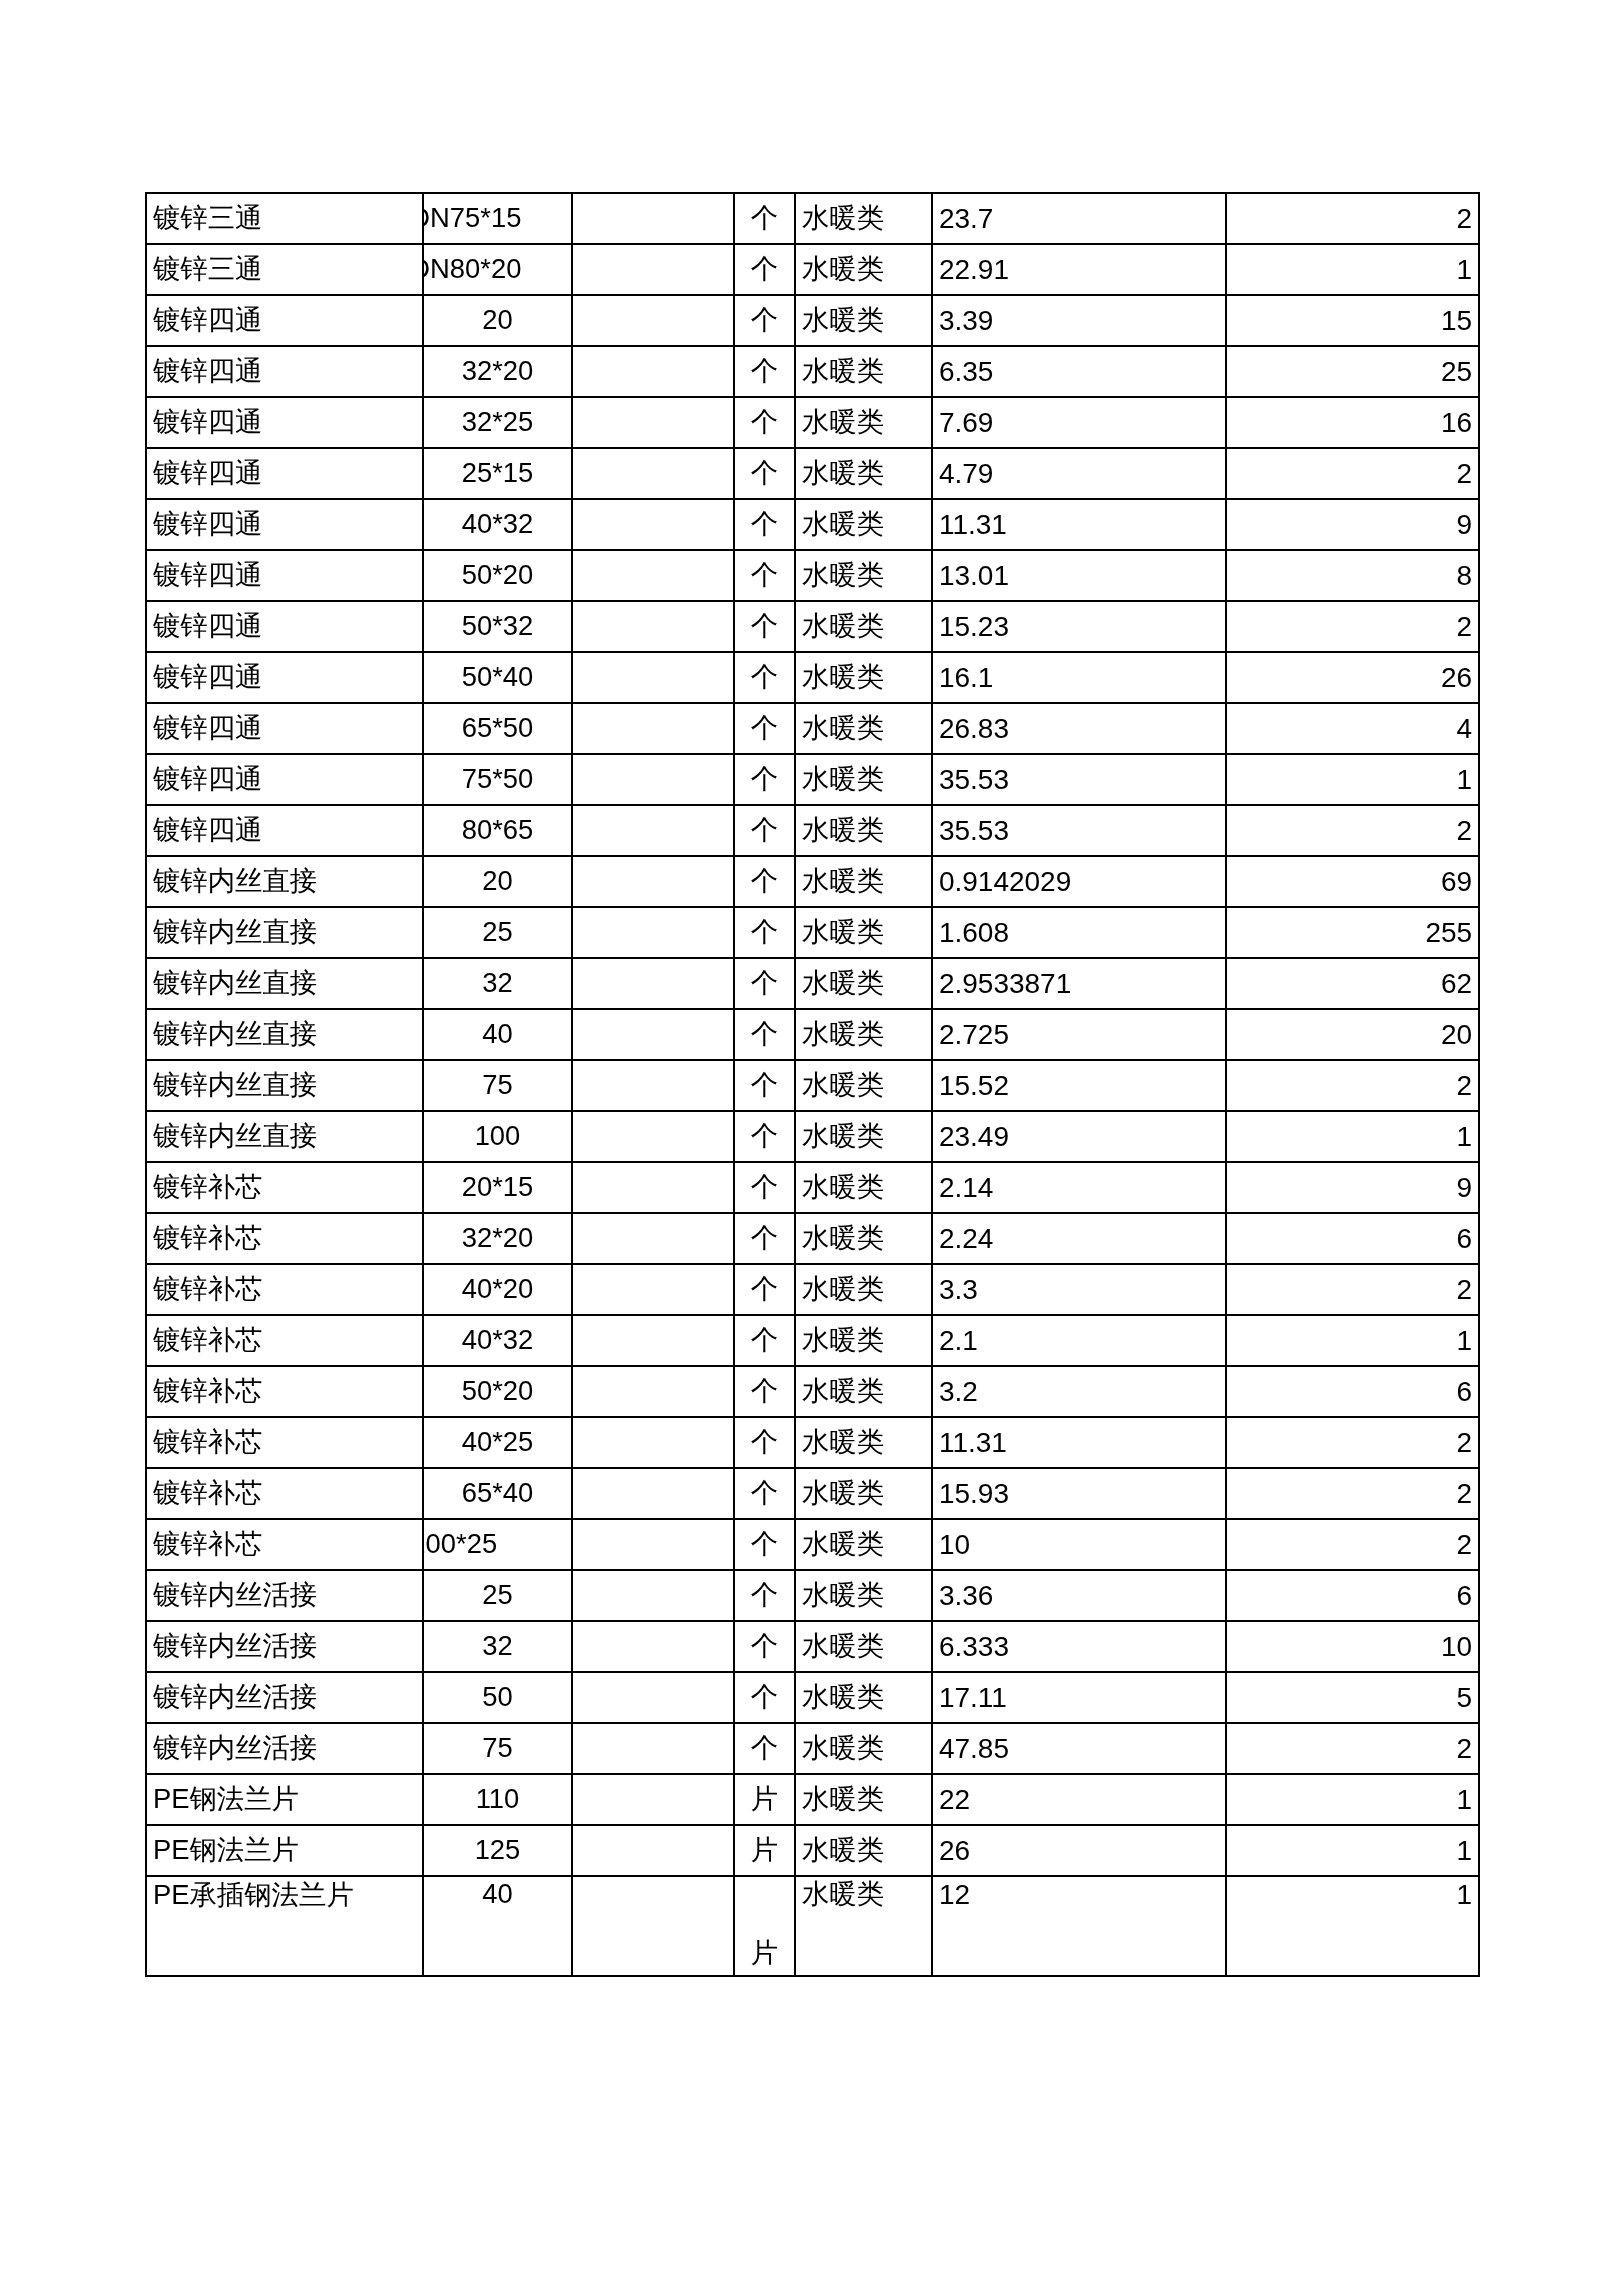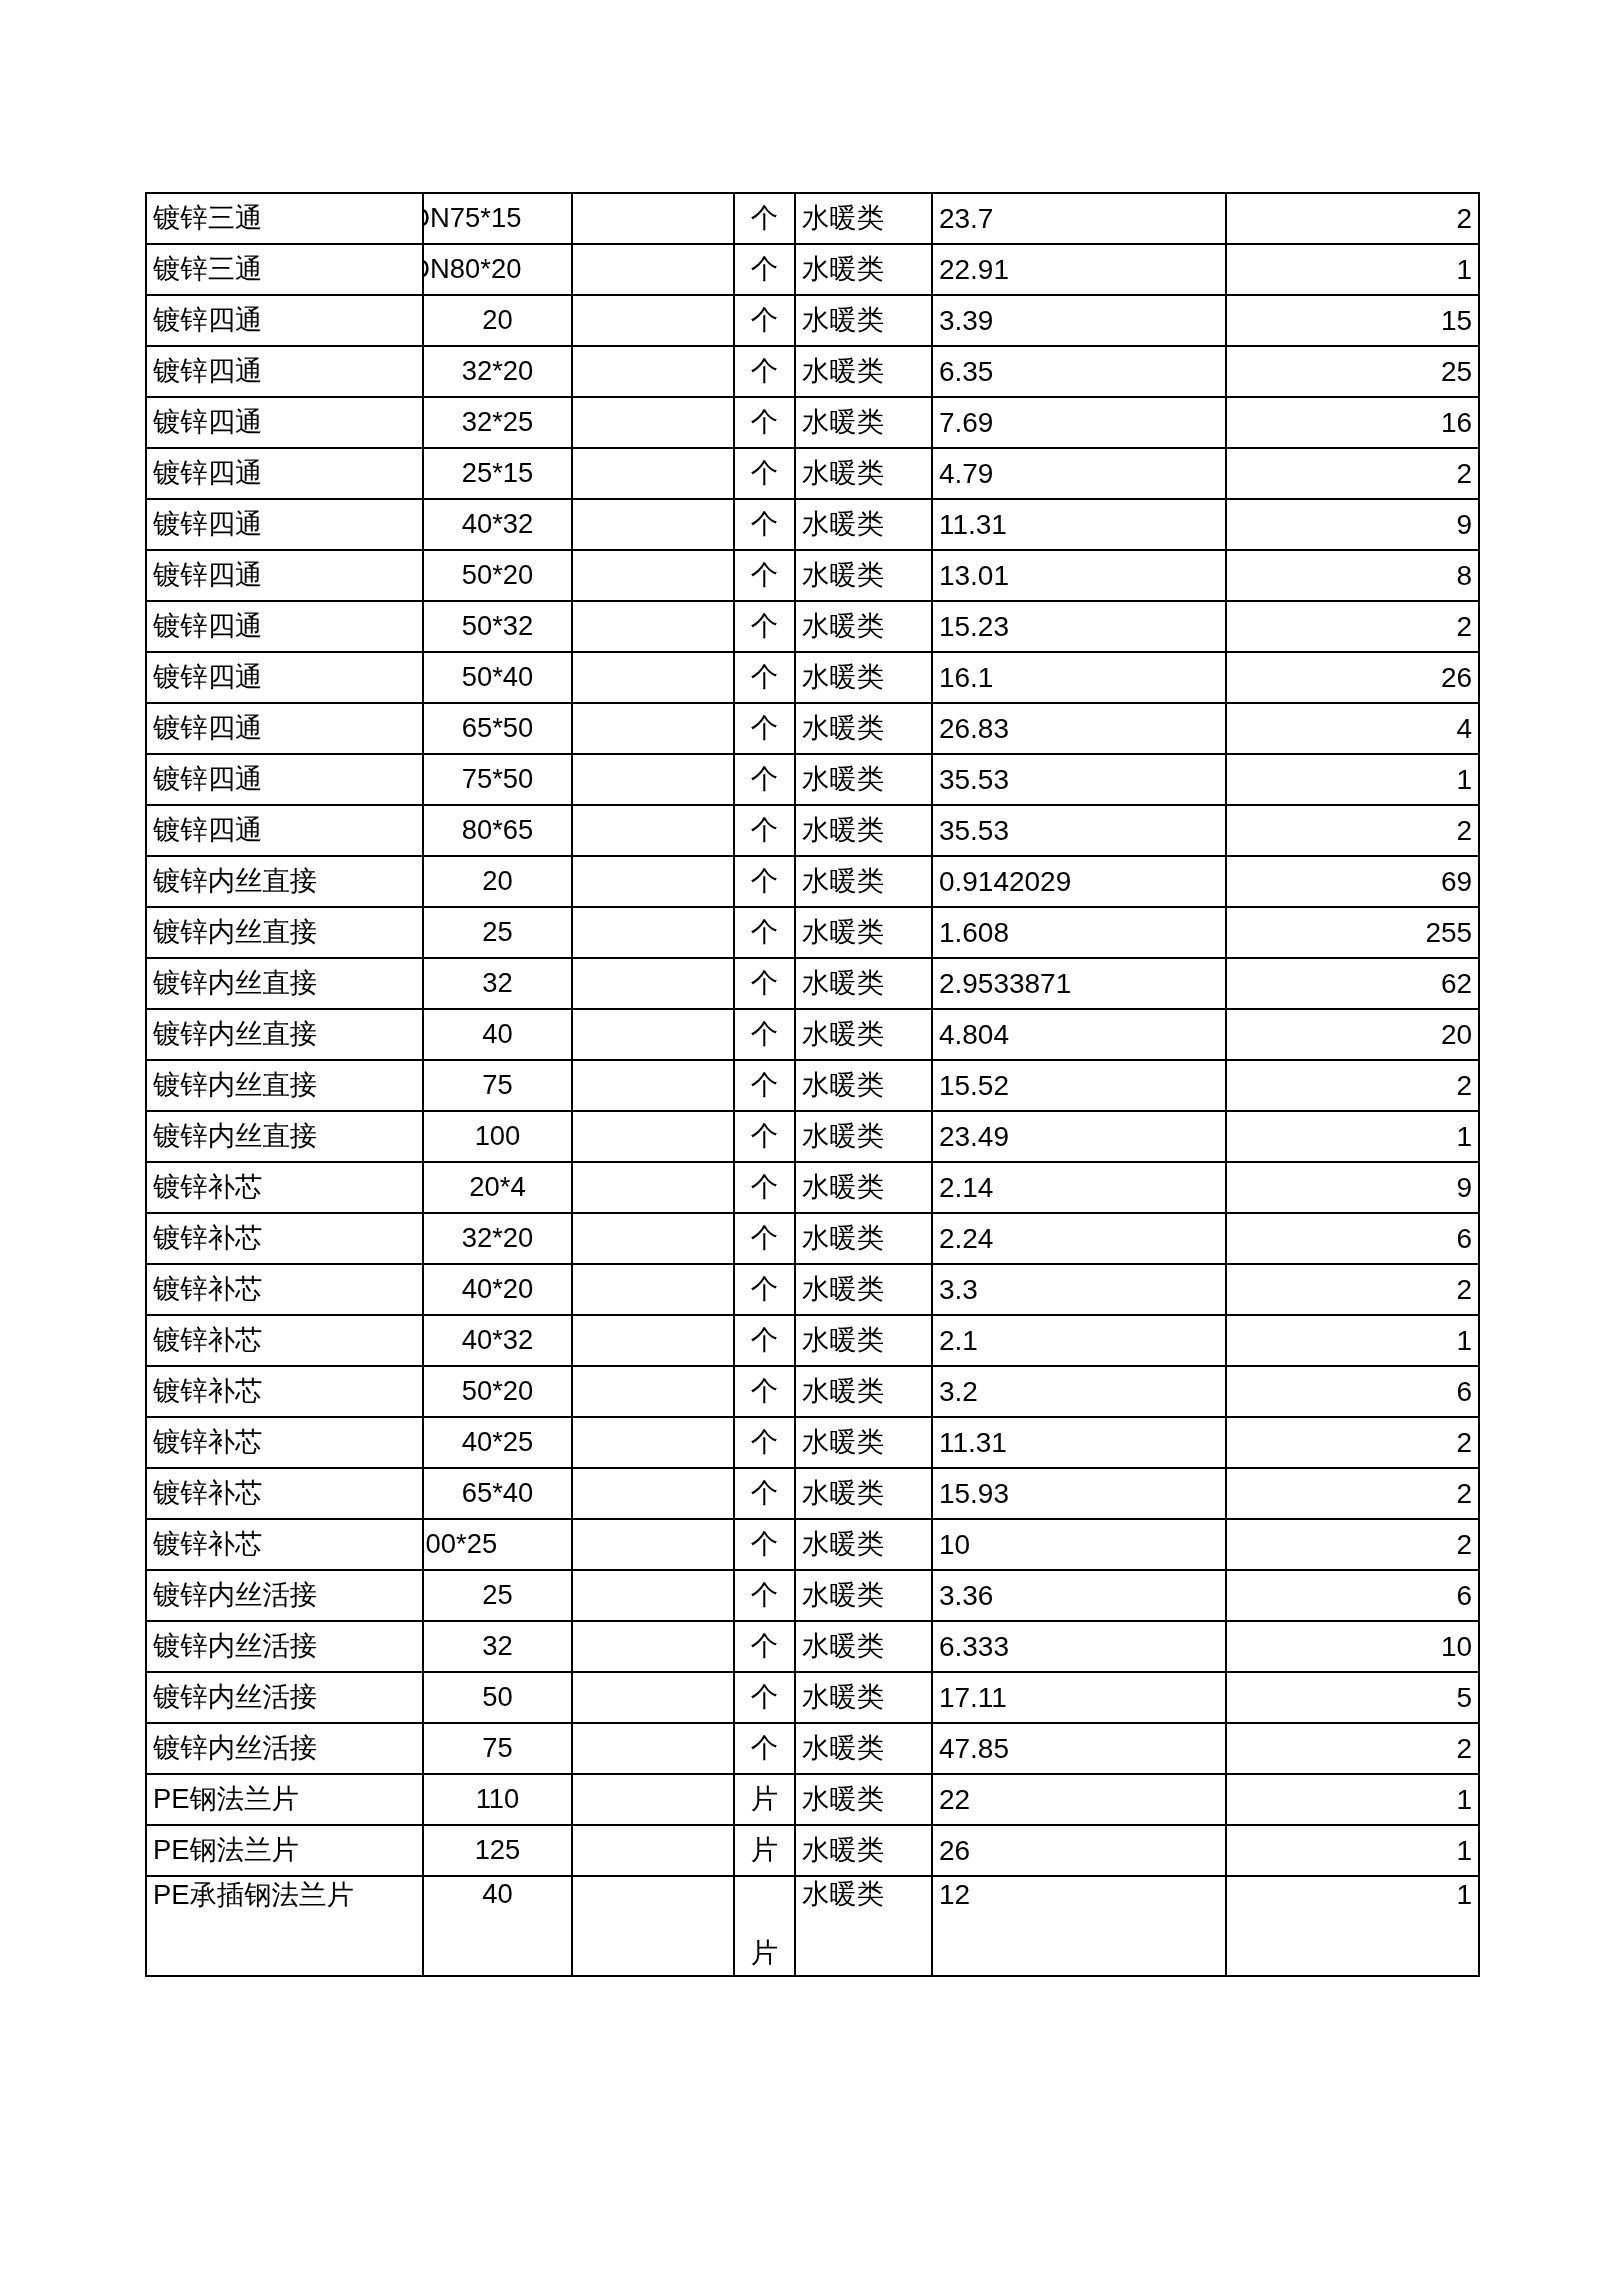--- a/index.html
+++ b/index.html
@@ -266,21 +266,21 @@
             <td class="cat">水暖类</td>
             <td class="price">2.9533871</td>
             <td class="qty">62</td>
           </tr>
           <tr>
             <td class="name">镀锌内丝直接</td>
             <td class="spec">40</td>
             <td class="blank"></td>
             <td class="unit">个</td>
             <td class="cat">水暖类</td>
-            <td class="price">4.804</td>
+            <td class="price">2.725</td>
             <td class="qty">20</td>
           </tr>
           <tr>
             <td class="name">镀锌内丝直接</td>
             <td class="spec">75</td>
             <td class="blank"></td>
             <td class="unit">个</td>
             <td class="cat">水暖类</td>
             <td class="price">15.52</td>
             <td class="qty">2</td>
@@ -289,21 +289,21 @@
             <td class="name">镀锌内丝直接</td>
             <td class="spec">100</td>
             <td class="blank"></td>
             <td class="unit">个</td>
             <td class="cat">水暖类</td>
             <td class="price">23.49</td>
             <td class="qty">1</td>
           </tr>
           <tr>
             <td class="name">镀锌补芯</td>
-            <td class="spec">20*4</td>
+            <td class="spec">20*15</td>
             <td class="blank"></td>
             <td class="unit">个</td>
             <td class="cat">水暖类</td>
             <td class="price">2.14</td>
             <td class="qty">9</td>
           </tr>
           <tr>
             <td class="name">镀锌补芯</td>
             <td class="spec">32*20</td>
             <td class="blank"></td>

